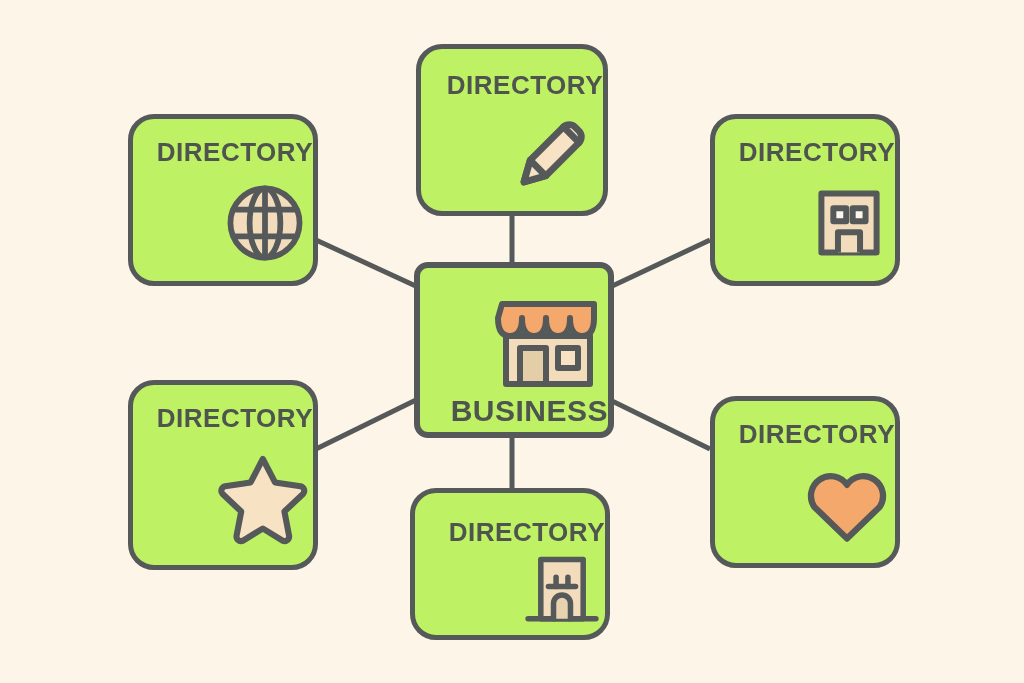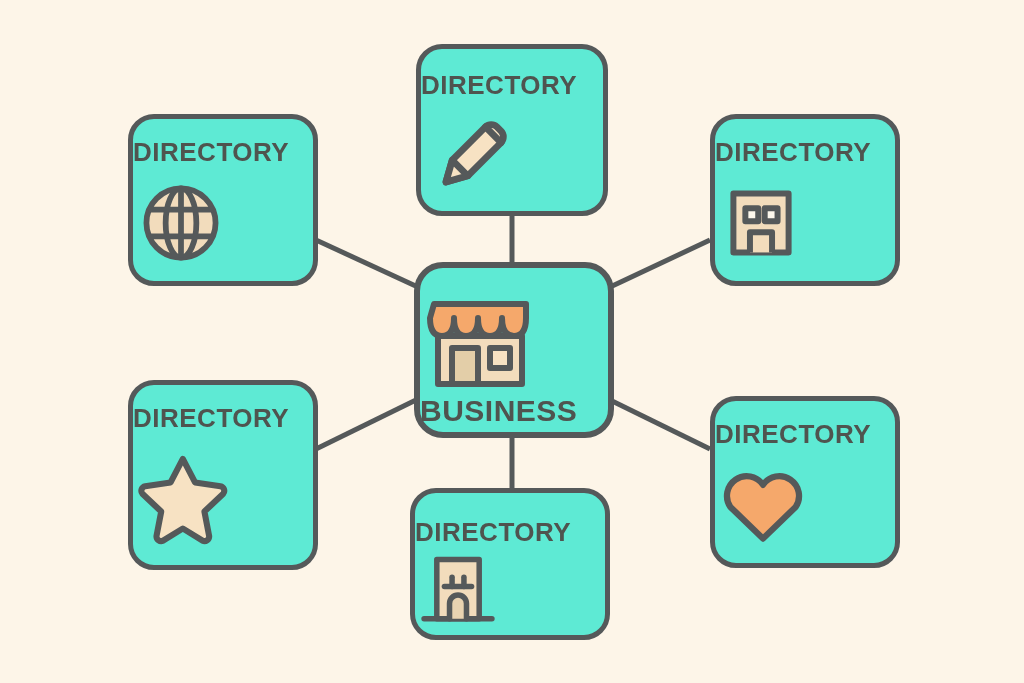--- a/index.html
+++ b/index.html
@@ -21,31 +21,31 @@
   #links {
     position: absolute;
     left: 0;
     top: 0;
     width: 1024px;
     height: 683px;
   }
   .card {
     position: absolute;
     box-sizing: border-box;
-    background: #5eead4;
+    background: #bef264;
     border: 5px solid #55595A;
     border-radius: 26px;
     display: flex;
     flex-direction: column;
-    align-items: flex-start;
+    align-items: flex-end;
     z-index: 2;
   }
   .card.center {
     border-width: 6px;
-    border-radius: 29px;
+    border-radius: 14px;
   }
   .card-label {
     color: #4F544F;
     font-weight: bold;
     letter-spacing: 0.5px;
     white-space: nowrap;
     line-height: 1;
   }
   .card.sat .card-label {
     font-size: 26px;

